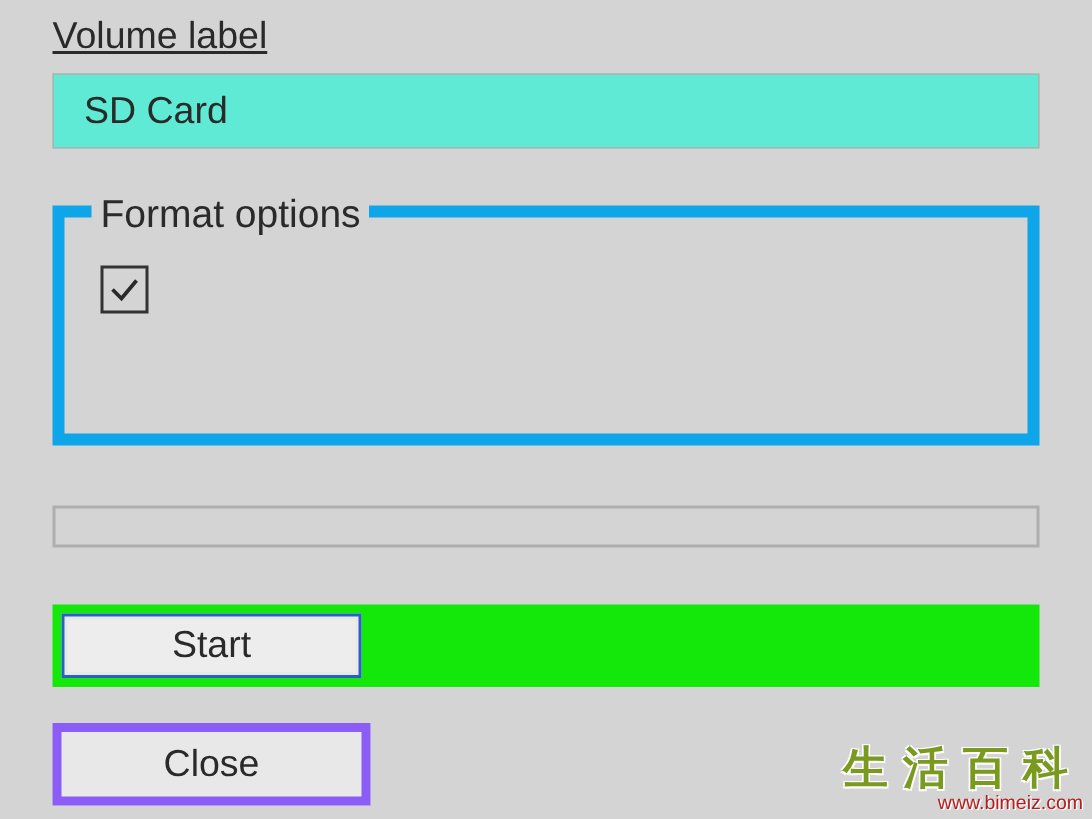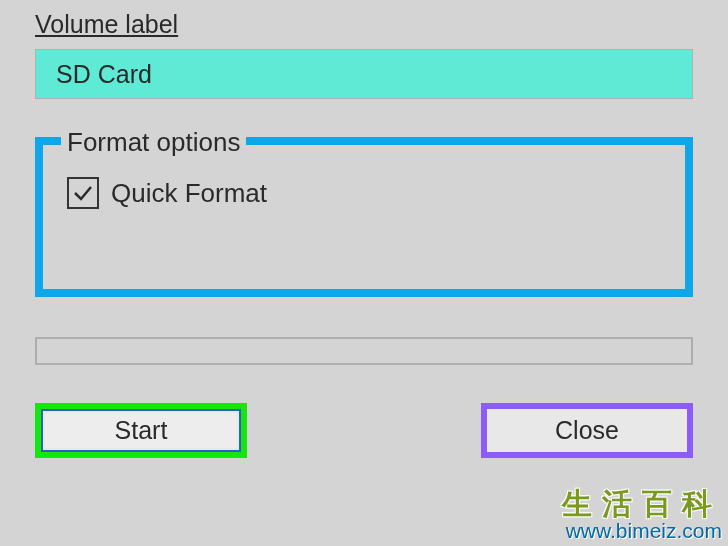--- a/index.html
+++ b/index.html
@@ -76,23 +76,24 @@
     }
     .progress-bar {
       margin-top: 40px;
       width: 100%;
       height: 28px;
       border: 2px solid #aeaeae;
       background: #d4d4d4;
     }
     .button-row {
       display: flex;
-      justify-content: space-between;
+      justify-content: flex-start;
       gap: 24px;
       margin-top: 38px;
+      flex-direction: column;
     }
     .btn {
       width: 212px;
       height: 55px;
       background: #e8e8e8;
       border: 6px solid #8b5cf6;
       font-size: 25px;
       font-family: inherit;
       font-weight: 300;
       color: #2a2a2a;
@@ -119,22 +120,22 @@
     }
     .watermark-cn {
       font-size: 30px;
       font-weight: 700;
       color: #7a9a1f;
       text-shadow: 1px 1px 0 #fff, -1px -1px 0 #fff, 1px -1px 0 #fff, -1px 1px 0 #fff;
       letter-spacing: 10px;
       margin-top: 16px;
     }
     .watermark-url {
-      font-size: 21px;
-      color: #0369a1;
+      font-size: 13px;
+      color: #b91c1c;
       text-shadow: 1px 1px 0 #fff;
       text-align: right;
     }
   </style>
 </head>
 <body>
 
 
 
 <div class="volume-label-text">Volume label</div>
@@ -143,21 +144,20 @@
 
 <div class="fieldset">
   <div class="fieldset-legend">Format options</div>
 
   <div class="checkbox-row">
     <div class="checkbox-box">
       <svg viewBox="0 0 24 24">
         <path d="M4 12 L10 18 L20 6" stroke="#2a2a2a" stroke-width="2.5" fill="none"></path>
       </svg>
     </div>
-    <span class="checkbox-label">Quick Format</span>
   </div>
 </div>
 
 <div class="progress-bar"></div>
 
 <div class="button-row">
   <span class="highlight-wrap">
     <button class="btn">Start</button>
   </span>
   <button class="btn">Close</button>

